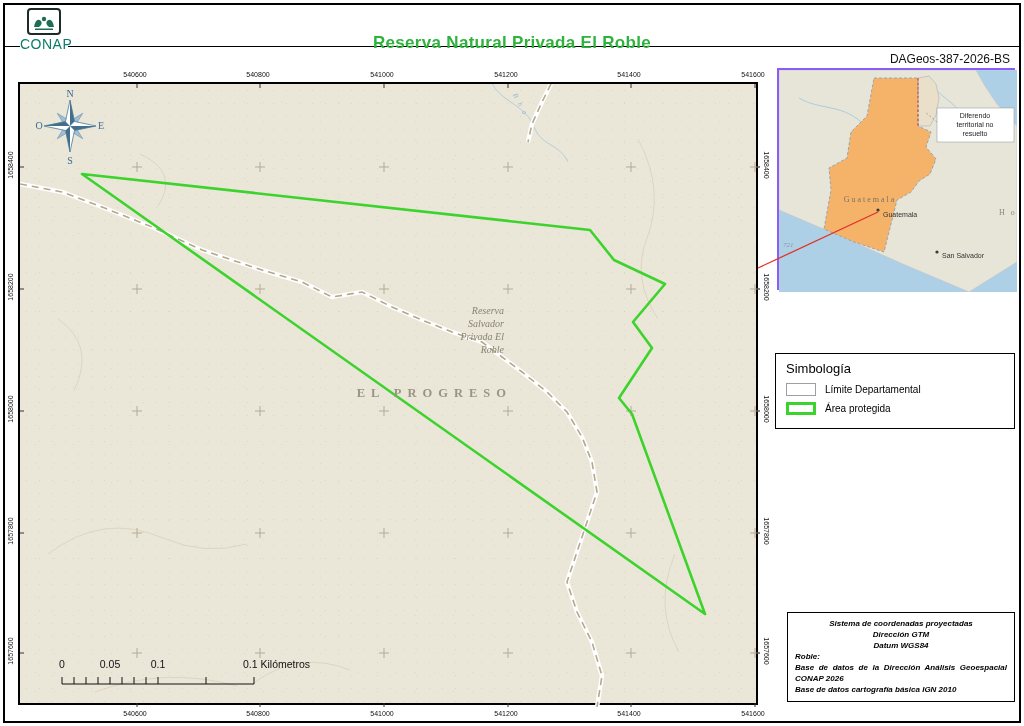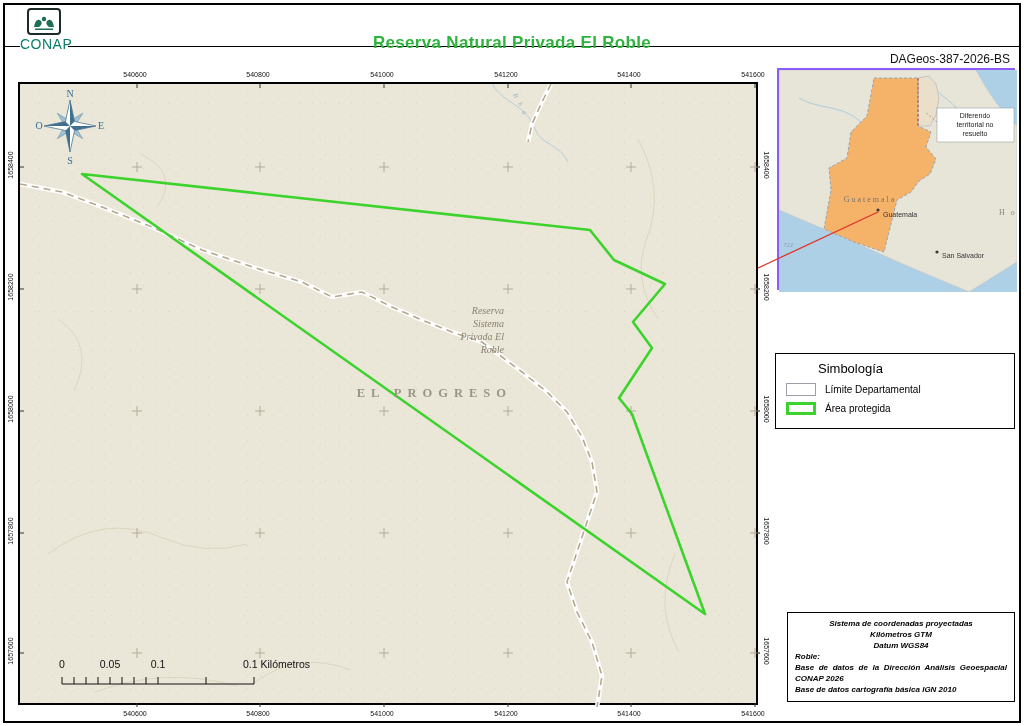--- a/index.html
+++ b/index.html
@@ -43,21 +43,21 @@
   .inset{position:absolute;left:777px;top:68px;width:238px;height:222px;border:2px solid #8b5cf6;
          background:#aed0e6;}
   .it-note{font-size:7px;fill:#222;text-anchor:middle;font-family:"Liberation Sans",sans-serif;}
   .it-country{font-size:8px;fill:#7a7466;font-family:"Liberation Serif",serif;text-anchor:middle;}
   .it-city{font-size:7px;fill:#333;font-family:"Liberation Sans",sans-serif;}
   .it-frag{font-size:7px;fill:#8a95a5;font-style:italic;font-family:"Liberation Serif",serif;}
   .it-frag2{font-size:8px;fill:#8a8a80;font-family:"Liberation Serif",serif;letter-spacing:2px;}
 
   .legend{position:absolute;left:775px;top:353px;width:240px;height:76px;border:1.5px solid #000;
           background:#fff;padding:7px 10px;}
-  .legend-title{font-size:13px;margin-bottom:7px;color:#000;margin-left:32px;}
+  .legend-title{font-size:13px;margin-bottom:7px;color:#000;}
   .legend-item{display:flex;align-items:center;gap:9px;margin-bottom:6px;}
   .swatch{width:30px;height:13px;background:#fff;flex:0 0 auto;}
   .swatch.departmental{border:1px solid #9aa0a6;}
   .swatch.protected{border:3px solid #3CD32C;}
   .legend-label{font-size:10px;color:#000;}
 
   .credits{position:absolute;left:787px;top:612px;width:228px;height:90px;border:1.5px solid #000;
            padding:5px 7px;font-size:8px;font-weight:bold;font-style:italic;line-height:11px;color:#000;}
   .credits .c{text-align:center;}
   .credits .l{text-align:justify;}
@@ -151,21 +151,21 @@
       <path d="M37,14 L41.5,35.5 L63,40 L41.5,44.5 L37,66 L32.5,44.5 L11,40 L32.5,35.5 Z" fill="#ffffff" stroke="#4a7894" stroke-width="0.8"></path>
       <path d="M37,14 L41.5,35.5 L37,40 Z M63,40 L41.5,44.5 L37,40 Z M37,66 L32.5,44.5 L37,40 Z M11,40 L32.5,35.5 L37,40 Z" fill="#41708e"></path>
       <text class="ct" x="37" y="11">N</text>
       <text class="ct" x="68" y="43">E</text>
       <text class="ct" x="37" y="78">S</text>
       <text class="ct" x="6" y="43">O</text>
     </svg>
 
     <div class="reserve-label">
       <span>Reserva</span>
-      <span>Sistema</span>
+      <span>Salvador</span>
       <span>Privada El</span>
       <span>Roble</span>
     </div>
 
     <div class="dept-label">EL PROGRESO</div>
     <div class="stream-label">B h a</div>
 
     <div class="scalebar">
       <div class="nums">
         <span style="left:2px">0</span>
@@ -210,21 +210,21 @@
       <span class="legend-label">Límite Departamental</span>
     </div>
     <div class="legend-item">
       <span class="swatch protected" style="border-color: rgb(60, 211, 44);"></span>
       <span class="legend-label">Área protegida</span>
     </div>
   </div>
 
   <div class="credits">
     <div class="c">Sistema de coordenadas proyectadas</div>
-    <div class="c">Kilómetros GTM</div>
+    <div class="c">Dirección GTM</div>
     <div class="c">Datum WGS84</div>
     <div class="l">Roble:</div>
     <div class="l">Base de datos de la Dirección Análisis Geoespacial CONAP 2026</div>
     <div class="l">Base de datos cartografía básica IGN 2010</div>
   </div>
 
   <svg class="locator" width="140" height="80">
     <line x1="8" y1="68" x2="128" y2="12" stroke="#e23325" stroke-width="1.3"></line>
   </svg>
 <span class="tick-label" style="left: 135px; top: 74px; transform: translate(-50%, -50%);">540600</span>

